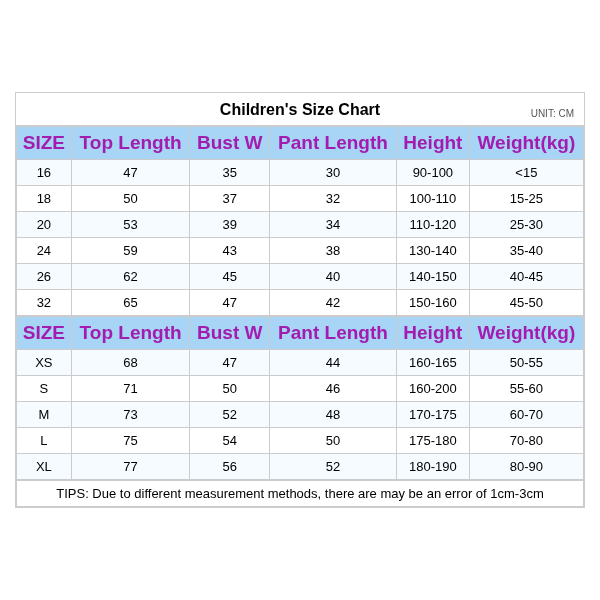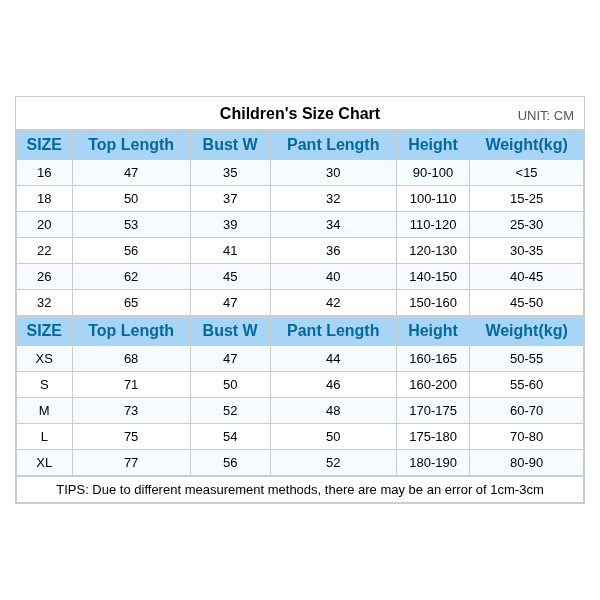--- a/index.html
+++ b/index.html
@@ -30,37 +30,37 @@
     .chart-title {
       font-size: 16px;
       font-weight: bold;
       color: #000;
       text-align: center;
     }
     .unit-label {
       position: absolute;
       right: 10px;
       bottom: 6px;
-      font-size: 13px;
+      font-size: 10px;
       color: #555;
     }
     table {
       width: 100%;
       border-collapse: collapse;
     }
     th, td {
       border: 1px solid #ccc;
       text-align: center;
       padding: 5px 4px;
     }
     .header-row th {
       background: #a8d4f5;
       font-weight: bold;
-      font-size: 16px;
-      color: #0369a1;
+      font-size: 19px;
+      color: #a21caf;
     }
     .data-row td {
       background: #fff;
       color: #000;
       font-size: 13px;
     }
     .data-row:nth-child(odd) td {
       background: #f5fbff;
     }
     .size-col { font-weight: normal; }
@@ -105,26 +105,26 @@
         </tr>
         <tr class="data-row">
           <td class="size-col">20</td>
           <td>53</td>
           <td>39</td>
           <td>34</td>
           <td>110-120</td>
           <td>25-30</td>
         </tr>
         <tr class="data-row">
-          <td class="size-col">22</td>
-          <td>56</td>
-          <td>41</td>
-          <td>36</td>
-          <td>120-130</td>
-          <td>30-35</td>
+          <td class="size-col">24</td>
+          <td>59</td>
+          <td>43</td>
+          <td>38</td>
+          <td>130-140</td>
+          <td>35-40</td>
         </tr>
         <tr class="data-row">
           <td class="size-col">26</td>
           <td>62</td>
           <td>45</td>
           <td>40</td>
           <td>140-150</td>
           <td>40-45</td>
         </tr>
         <tr class="data-row">

